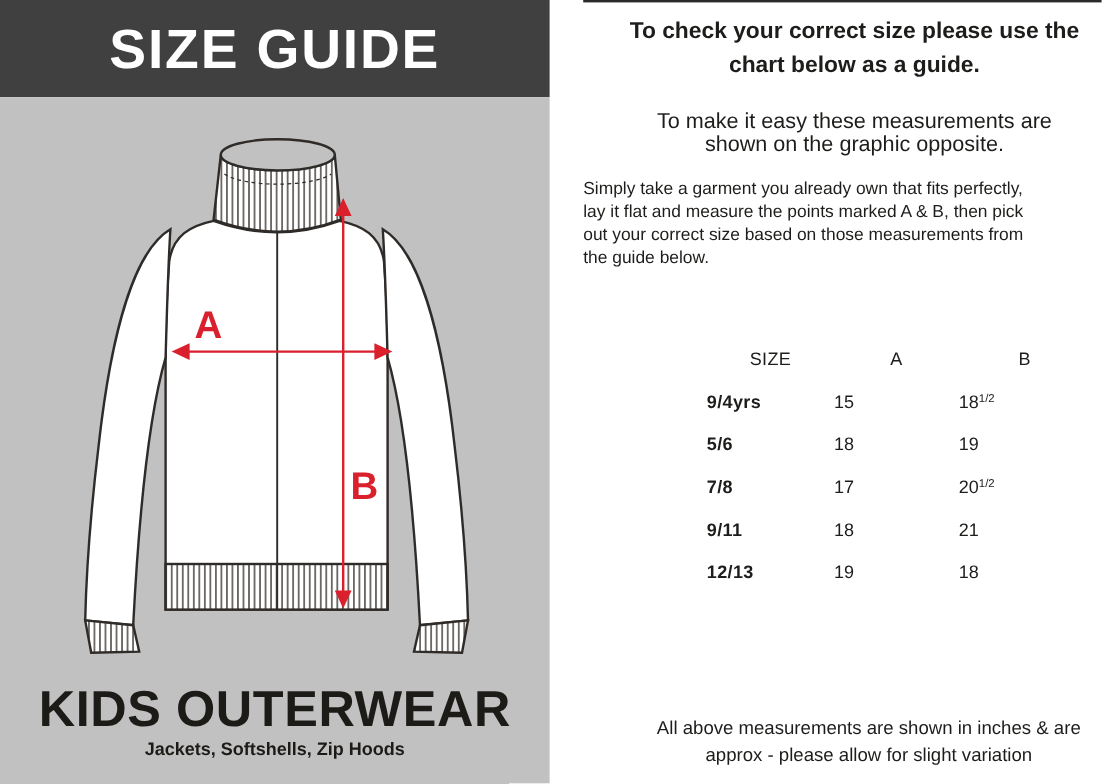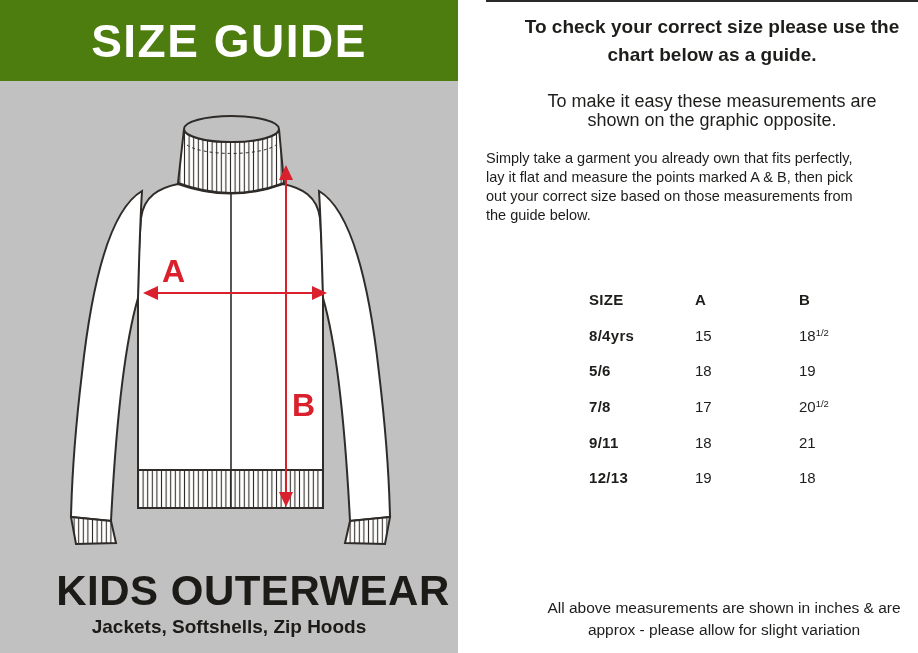--- a/index.html
+++ b/index.html
@@ -6,36 +6,36 @@
   body{
     width:918px;height:653px;position:relative;overflow:hidden;
     background:#ffffff;
     font-family:"Liberation Sans","DejaVu Sans",sans-serif;
     color:#1d1d1b;
   }
   
   .left-col{position:absolute;left:0;top:0;width:458px;height:653px;}
   .size-guide-header{
     position:absolute;left:0;top:0;width:458px;height:81px;
-    background:#4d7c0f;display:flex;align-items:center;justify-content:center;
+    background:#404040;display:flex;align-items:center;justify-content:center;
   }
   .size-guide-header h1{
     margin:0;color:#ffffff;font-size:46px;font-weight:bold;letter-spacing:1.5px;
   }
   .gray-panel{
     position:absolute;left:0;top:81px;width:458px;height:572px;background:#c1c1c1;
   }
   .garment-wrap{position:absolute;left:58px;top:32px;width:345px;height:432px;}
   .kids-title{
     position:absolute;left:0;top:486px;width:458px;text-align:center;
-    font-size:42px;font-weight:bold;color:#1d1b18;letter-spacing:0.5px;white-space:nowrap;padding-left:24px;
+    font-size:42px;font-weight:bold;color:#1d1b18;letter-spacing:0.5px;white-space:nowrap;
   }
   .kids-sub{
     position:absolute;left:0;top:535px;width:458px;text-align:center;
-    font-size:19px;font-weight:bold;color:#1d1b18;
+    font-size:15px;font-weight:bold;color:#1d1b18;
   }
   
   .right-panel{
     position:absolute;left:458px;top:0;width:452px;height:651px;
     background:#ffffff;border-top:2px solid #2a2a28;border-right:6px solid #701a75;margin-left:28px;
   }
   .rp-heading{
     position:absolute;top:11px;left:0;width:452px;text-align:center;
     font-size:19px;font-weight:bold;line-height:28px;
   }
@@ -46,21 +46,21 @@
   }
   .rp-intro span{display:inline-block;max-width:370px;}
   .rp-instructions{
     position:absolute;top:147px;left:0;width:452px;text-align:left;
     font-size:14.5px;line-height:19px;
   }
   .rp-instructions span{display:inline-block;max-width:385px;}
   .size-table{position:absolute;left:103px;top:280px;width:320px;font-size:15px;}
   .t-row{display:grid;grid-template-columns:106px 104px 110px;height:35.6px;align-items:center;}
   .t-row .c-size{font-weight:bold;letter-spacing:0.3px;}
-  .t-row.t-head div{font-weight:bold;letter-spacing:0.3px;}
+  .t-row.t-head div{font-weight:normal;letter-spacing:0.3px;text-align:center;}
   .c-b sup{font-size:9.5px;vertical-align:5px;letter-spacing:0;}
   .rp-footnote{
     position:absolute;top:595px;left:12px;width:452px;text-align:center;
     font-size:15.5px;line-height:21.5px;
   }
   .rp-footnote span{display:inline-block;max-width:390px;}
 </style>
 </head>
 <body>
 
@@ -143,21 +143,21 @@
   </div>
 
   <div class="size-table">
     <div class="t-row t-head">
       <div>SIZE</div>
       <div>A</div>
       <div>B</div>
     </div>
 
     <div class="t-row">
-      <div class="c-size">8/4yrs</div>
+      <div class="c-size">9/4yrs</div>
       <div class="c-a">15</div>
       <div class="c-b"><span>18</span><sup>1/2</sup></div>
     </div>
     <div class="t-row">
       <div class="c-size">5/6</div>
       <div class="c-a">18</div>
       <div class="c-b"><span>19</span><sup></sup></div>
     </div>
     <div class="t-row">
       <div class="c-size">7/8</div>

